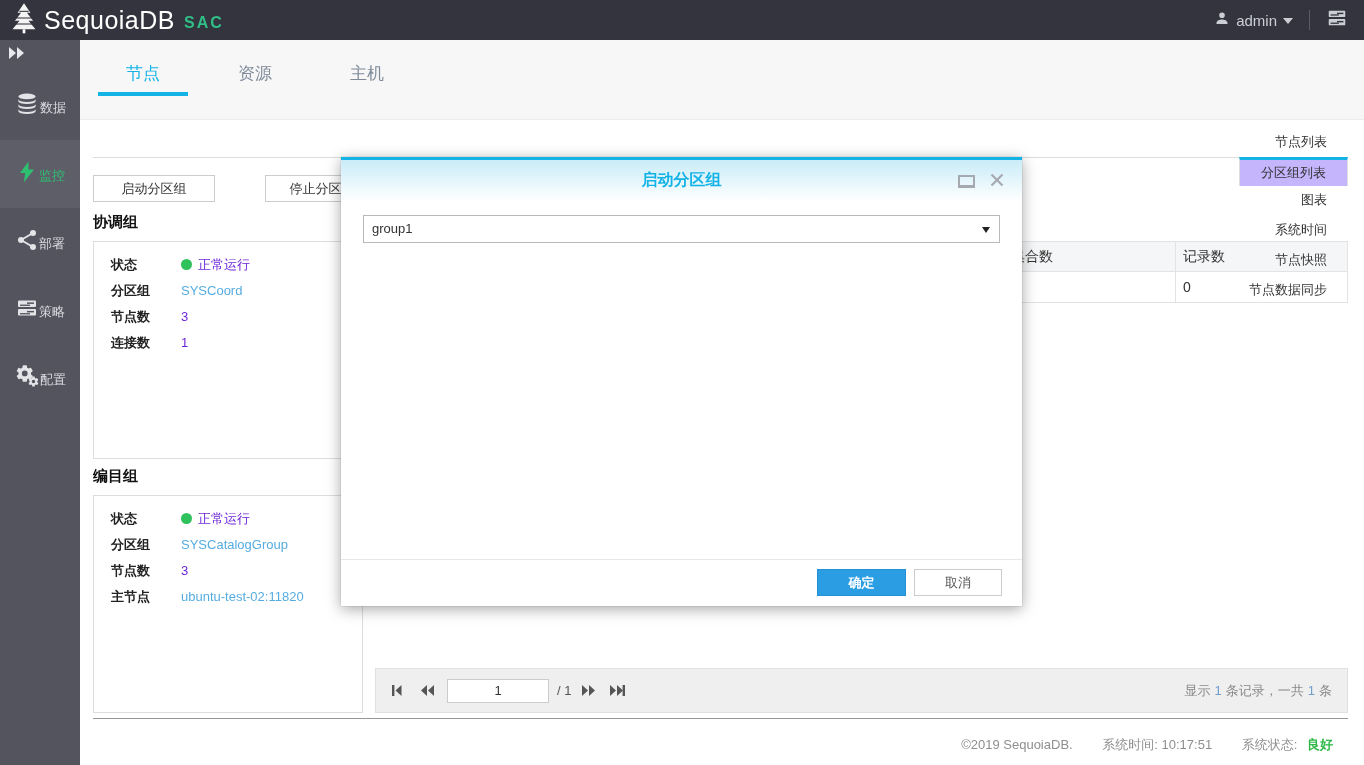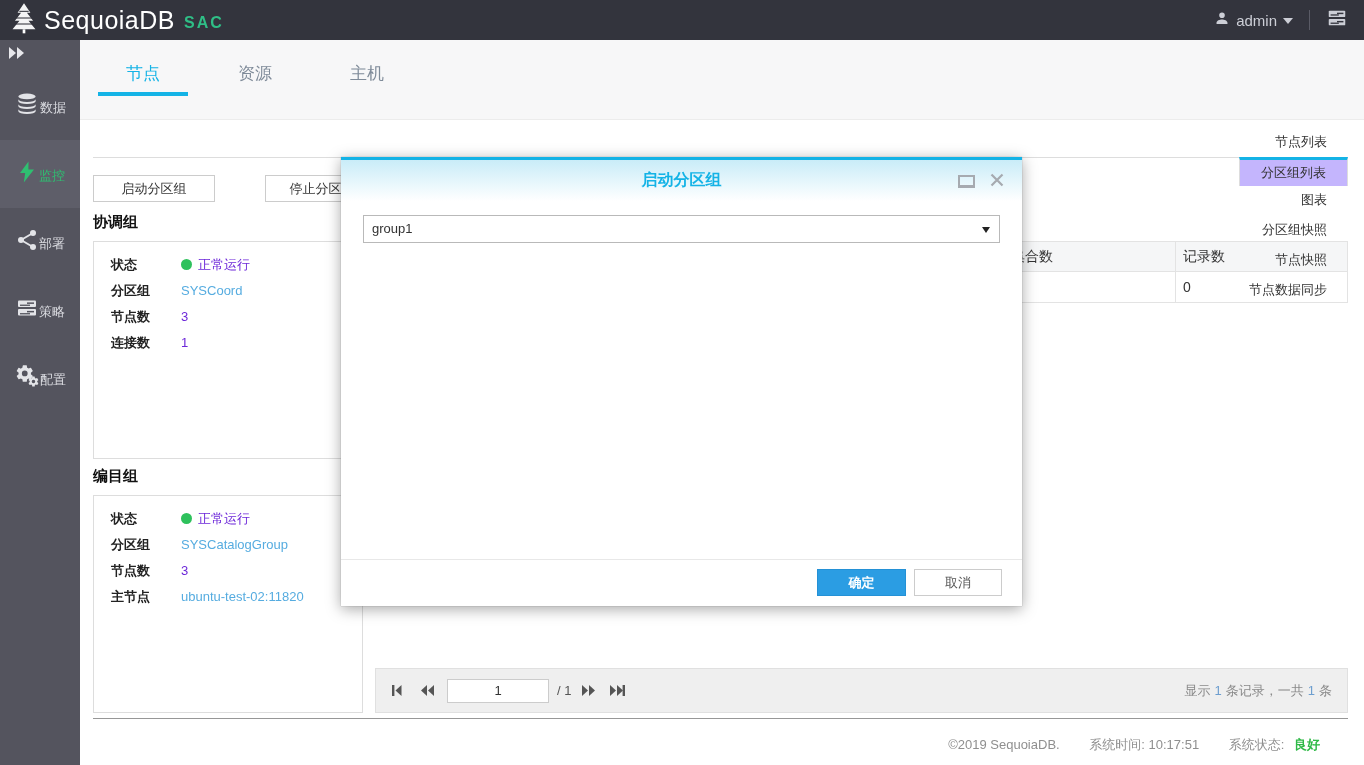--- a/index.html
+++ b/index.html
@@ -65,21 +65,21 @@
   .pagebar { position:absolute; left:375px; top:668px; width:971px; height:43px; background:#efefef; border:1px solid #e0e0e0; z-index:1; display:flex; align-items:center; justify-content:space-between; }
   .page-controls { display:flex; align-items:center; padding-left:15px; }
   .pg-ico { margin-right:12px; cursor:pointer; display:flex; align-items:center; }
   .page-input { width:100px; height:22px; border:1px solid #ccc; text-align:center; font-size:13px; color:#333; margin-right:8px; font-family:"Liberation Sans",sans-serif; }
   .page-total { font-size:13px; color:#555; margin-right:10px; }
   .page-summary { padding-right:15px; font-size:13px; color:#8a8a8a; }
   .page-summary .num { color:#6d9ecf; margin:0 4px; }
 
   
   .footer-line { position:absolute; left:93px; top:718px; width:1255px; height:1px; background:#979797; z-index:1; }
-  .footer { position:absolute; right:44px; top:736px; font-size:13px; color:#8f8f8f; z-index:1; }
+  .footer { position:absolute; right:31px; top:736px; font-size:13px; color:#8f8f8f; z-index:1; }
   .footer span { margin-left:6px; }
   .footer .gap { margin-left:26px; }
   .status-good { color:#2eb946; font-weight:bold; }
 
   
   .modal { position:absolute; left:341px; top:157px; width:681px; height:446px; background:#fff; border-top:3px solid #14b3e6; box-shadow:0 3px 14px rgba(0,0,0,0.35), 0 0 1px #aaa; z-index:50; }
   .modal-header { position:relative; height:41px; background:linear-gradient(#c9ecf8, #ffffff); }
   .modal-title { text-align:center; line-height:40px; color:#14b3e6; font-size:16px; font-weight:bold; }
   .modal-restore { position:absolute; right:47px; top:15px; width:13px; height:8px; border:2px solid #a6aab0; border-bottom:3px solid #a6aab0; cursor:pointer; }
   .modal-close { position:absolute; right:18px; top:13px; cursor:pointer; }
@@ -211,21 +211,21 @@
     <div class="tab-underline"></div>
   </div>
 </div>
 
 <div class="content"></div>
 
 <div class="subtabs">
   <div class="subtab">节点列表</div>
   <div class="subtab active">分区组列表</div>
   <div class="subtab">图表</div>
-  <div class="subtab">分区组快照</div>
+  <div class="subtab">系统时间</div>
   <div class="subtab">节点快照</div>
   <div class="subtab">节点数据同步</div>
 </div>
 
 <div class="toolbar-btn btn-start">启动分区组</div>
 <div class="toolbar-btn btn-stop">停止分区组</div>
 
 <div class="panel-title" style="top:213px;">协调组</div>
 <div class="panel-box" style="top:241px; height:216px;">
   <div class="panel-row" style="margin-top:10px;">

